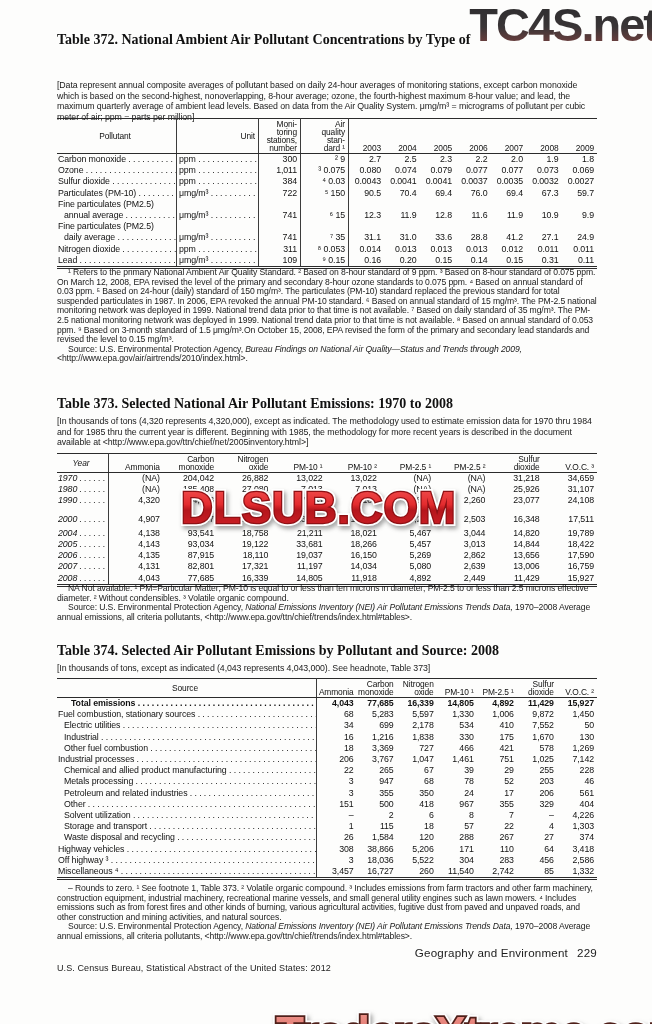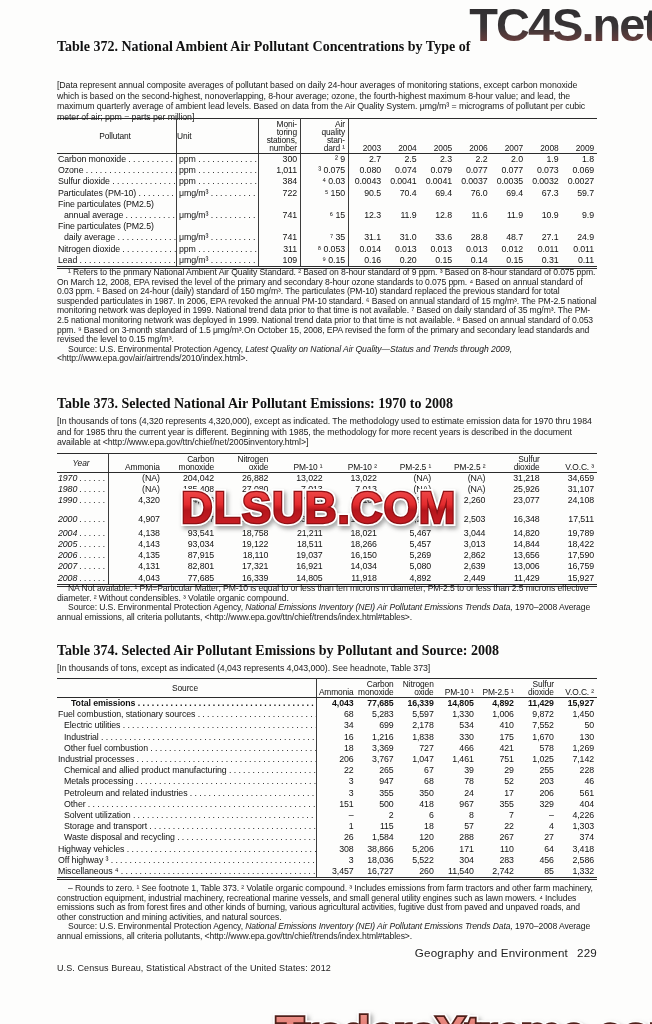--- a/index.html
+++ b/index.html
@@ -25,21 +25,21 @@
              overflow:hidden;white-space:nowrap;}
   .dtable td:first-child{text-align:left;padding:0 0 0 1px;}
   .dtable td.lead{overflow:hidden;}
   .dots{color:#111;}
   tr.bold td{font-weight:bold;}
   
   .t372 th:nth-child(1){width:116px;}
   .t372 th:nth-child(2){width:78px;}
   .t372 th:nth-child(3){width:38px;}
   .t372 th:nth-child(4){width:44px;}
-  .t372 th:nth-child(2){text-align:left;vertical-align:middle;}
+  .t372 th:nth-child(2){text-align:right;vertical-align:middle;}
   .t372 th:nth-child(-n+4),.t372 td:nth-child(-n+4){border-right:1px solid #3c3c3c;}
   .t372 td:nth-child(2){text-align:left;padding-left:2px;}
   
   .t373 th:nth-child(1){width:48px;}
   .t373 th:first-child,.t373 td:first-child{border-right:1px solid #3c3c3c;font-style:italic;}
   .t373 tbody tr:nth-child(4) td{padding-top:5px;height:16.2px;}
   
   .t374 th:nth-child(1){width:256px;}
   .t374 th:first-child,.t374 td:first-child{border-right:1px solid #3c3c3c;}
   
@@ -68,21 +68,21 @@
   .wm-bottom .mid{-webkit-text-stroke:3.5px #4e1f19;color:#4e1f19;}
   .wm-bottom .front{position:relative;
                     background:linear-gradient(180deg,#ee958c 0%,#e17a72 45%,#cb5a52 100%);
                     -webkit-background-clip:text;background-clip:text;color:transparent;}
 </style>
 </head>
 <body>
 
 <div class="abs wm wm-top">TC4S.net</div>
 
-<div class="abs content tbl-title" style="left:57px;top:39px;">
+<div class="abs content tbl-title" style="left:57px;top:32px;">
   <div>Table 372. National Ambient Air Pollutant Concentrations by Type of</div>
 </div>
 <div class="abs content headnote" style="left:57px;top:80px;">[Data represent annual composite averages of pollutant based on daily 24-hour averages of monitoring stations, except carbon monoxide which is based on the second-highest, nonoverlapping, 8-hour average; ozone, the fourth-highest maximum 8-hour value; and lead, the maximum quarterly average of ambient lead levels. Based on data from the Air Quality System. μmg/m³ = micrograms of pollutant per cubic meter of air; ppm = parts per million]</div>
 <div class="abs content" style="left:57px;top:118px;">
     <table class="dtable t372">
       <thead>
         <tr>
           <th>Pollutant</th>
           <th>Unit</th>
           <th>Moni-
@@ -196,21 +196,21 @@
         </tr>
         <tr>
           <td class="lead" style="padding-left: 7px;"><span>daily average</span><span class="dots"> . . . . . . . . . . . . . . . . . . . . . . . . . . . . . . . . . . . . . . . . . . . . . . . . . . . . . . . . . . . . . . . .</span></td>
           <td class="lead"><span>μmg/m³</span><span class="dots"> . . . . . . . . . . . . . . . . . . . . . . . . . . . . . . . . . . . . . . . . . . . . . . . . . . . . . . . . . . . . . . . .</span></td>
           <td>741</td>
           <td>⁷ 35</td>
           <td>31.1</td>
           <td>31.0</td>
           <td>33.6</td>
           <td>28.8</td>
-          <td>48.7</td>
+          <td>41.2</td>
           <td>27.1</td>
           <td>24.9</td>
         </tr>
         <tr>
           <td class="lead"><span>Nitrogen dioxide</span><span class="dots"> . . . . . . . . . . . . . . . . . . . . . . . . . . . . . . . . . . . . . . . . . . . . . . . . . . . . . . . . . . . . . . . .</span></td>
           <td class="lead"><span>ppm</span><span class="dots"> . . . . . . . . . . . . . . . . . . . . . . . . . . . . . . . . . . . . . . . . . . . . . . . . . . . . . . . . . . . . . . . .</span></td>
           <td>311</td>
           <td>⁸ 0.053</td>
           <td>0.014</td>
           <td>0.013</td>
@@ -231,21 +231,21 @@
           <td>0.14</td>
           <td>0.15</td>
           <td>0.31</td>
           <td>0.11</td>
         </tr>
       </tbody>
     </table>
   </div>
 <div class="abs content footnote" style="left:57px;top:268px;">
   <p>¹ Refers to the primary National Ambient Air Quality Standard. ² Based on 8-hour standard of 9 ppm. ³ Based on 8-hour standard of 0.075 ppm. On March 12, 2008, EPA revised the level of the primary and secondary 8-hour ozone standards to 0.075 ppm. ⁴ Based on annual standard of 0.03 ppm. ⁵ Based on 24-hour (daily) standard of 150 mg/m³. The particulates (PM-10) standard replaced the previous standard for total suspended particulates in 1987. In 2006, EPA revoked the annual PM-10 standard. ⁶ Based on annual standard of 15 mg/m³. The PM-2.5 national monitoring network was deployed in 1999. National trend data prior to that time is not available. ⁷ Based on daily standard of 35 mg/m³. The PM-2.5 national monitoring network was deployed in 1999. National trend data prior to that time is not available. ⁸ Based on annual standard of 0.053 ppm. ⁹ Based on 3-month standard of 1.5 μmg/m³.On October 15, 2008, EPA revised the form of the primary and secondary lead standards and revised the level to 0.15 mg/m³.</p>
-  <p><span>Source: U.S. Environmental Protection Agency, </span><span class="it">Latest Quality on National Air Quality—Status and Trends through 2009,</span><span> &lt;http://www.epa.gov/air/airtrends/2010/index.html&gt;.</span></p>
+  <p><span>Source: U.S. Environmental Protection Agency, </span><span class="it">Bureau Findings on National Air Quality—Status and Trends through 2009,</span><span> &lt;http://www.epa.gov/air/airtrends/2010/index.html&gt;.</span></p>
 </div>
 
 <div class="abs content tbl-title" style="left:57px;top:396px;">Table 373. Selected National Air Pollutant Emissions: 1970 to 2008</div>
 <div class="abs content headnote" style="left:57px;top:416px;">[In thousands of tons (4,320 represents 4,320,000), except as indicated. The methodology used to estimate emission data for 1970 thru 1984 and for 1985 thru the current year is different. Beginning with 1985, the methodology for more recent years is described in the document available at &lt;http://www.epa.gov/ttn/chief/net/2005inventory.html&gt;]</div>
 <div class="abs content" style="left:57px;top:453px;">
     <table class="dtable t373">
       <thead>
         <tr>
           <th>Year</th>
           <th>Ammonia</th>
@@ -321,21 +321,21 @@
           <td>5,467</td>
           <td>3,044</td>
           <td>14,820</td>
           <td>19,789</td>
         </tr>
         <tr>
           <td class="lead"><span>2005</span><span class="dots"> . . . . . . . . . . . . . . . . . . . . . . . . . . . . . . . . . . . . . . . . . . . . . . . . . . . . . . . . . . . . . . . .</span></td>
           <td>4,143</td>
           <td>93,034</td>
           <td>19,122</td>
-          <td>18,511</td>
+          <td>33,681</td>
           <td>18,266</td>
           <td>5,457</td>
           <td>3,013</td>
           <td>14,844</td>
           <td>18,422</td>
         </tr>
         <tr>
           <td class="lead"><span>2006</span><span class="dots"> . . . . . . . . . . . . . . . . . . . . . . . . . . . . . . . . . . . . . . . . . . . . . . . . . . . . . . . . . . . . . . . .</span></td>
           <td>4,135</td>
           <td>87,915</td>
@@ -345,21 +345,21 @@
           <td>5,269</td>
           <td>2,862</td>
           <td>13,656</td>
           <td>17,590</td>
         </tr>
         <tr>
           <td class="lead"><span>2007</span><span class="dots"> . . . . . . . . . . . . . . . . . . . . . . . . . . . . . . . . . . . . . . . . . . . . . . . . . . . . . . . . . . . . . . . .</span></td>
           <td>4,131</td>
           <td>82,801</td>
           <td>17,321</td>
-          <td>16,921</td>
+          <td>11,197</td>
           <td>14,034</td>
           <td>5,080</td>
           <td>2,639</td>
           <td>13,006</td>
           <td>16,759</td>
         </tr>
         <tr>
           <td class="lead"><span>2008</span><span class="dots"> . . . . . . . . . . . . . . . . . . . . . . . . . . . . . . . . . . . . . . . . . . . . . . . . . . . . . . . . . . . . . . . .</span></td>
           <td>4,043</td>
           <td>77,685</td>

